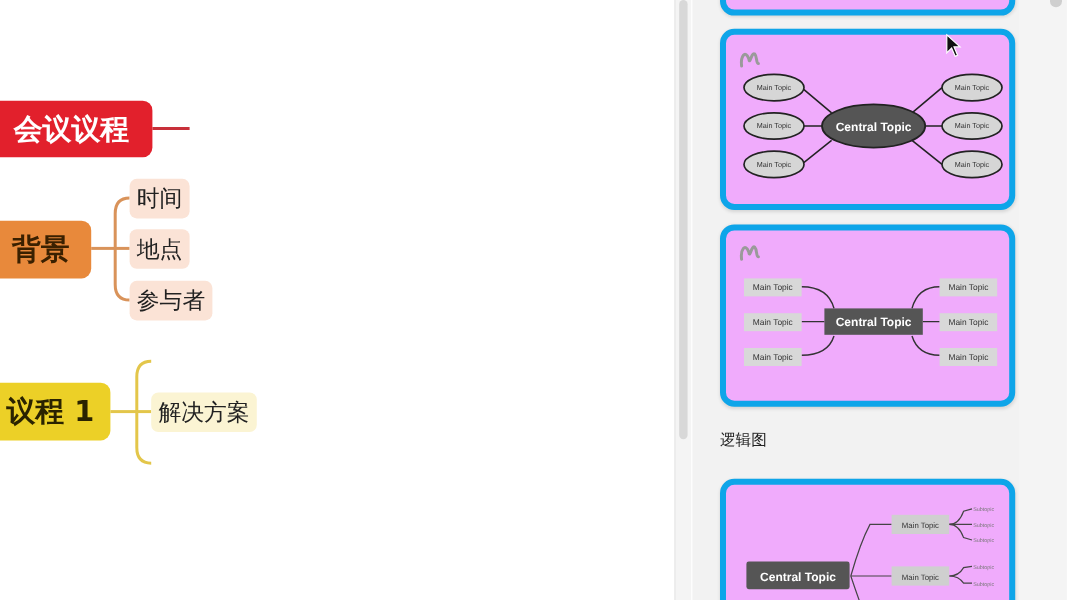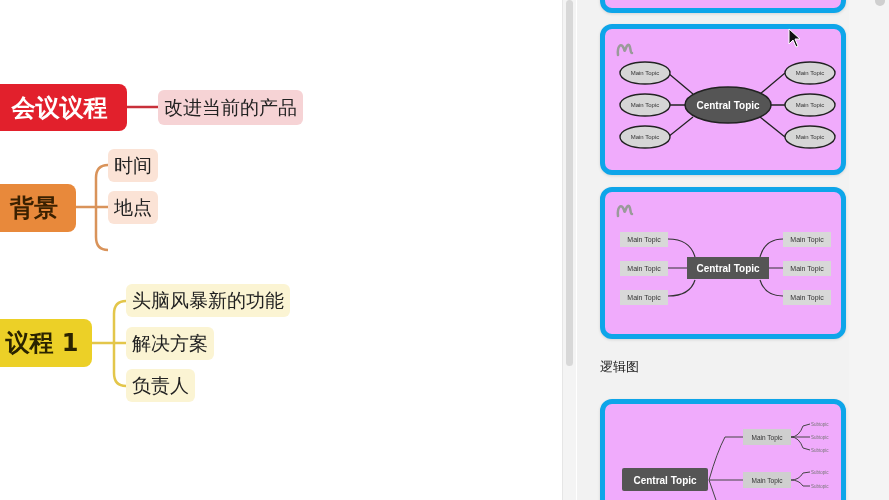--- a/index.html
+++ b/index.html
@@ -42,30 +42,28 @@
       <path d="M76 207 L96 207" stroke="#d9935a" stroke-width="2.5" fill="none"></path>
       <path d="M108 165 Q96 165 96 178 L96 237 Q96 250 108 250" stroke="#d9935a" stroke-width="2.5" fill="none"></path>
       <path d="M96 207 L108 207" stroke="#d9935a" stroke-width="2.5" fill="none"></path>
 
       <path d="M92 343 L114 343" stroke="#e3c64a" stroke-width="2.5" fill="none"></path>
       <path d="M126 301 Q114 301 114 314 L114 373 Q114 386 126 386" stroke="#e3c64a" stroke-width="2.5" fill="none"></path>
       <path d="M114 343 L126 343" stroke="#e3c64a" stroke-width="2.5" fill="none"></path>
     </svg>
 
     <div class="node root-node" style="left:-8px; top:84px; width:135px; height:47px; background:#e2202c; color:#ffffff;">会议议程</div>
-    <div class="node sub-node" style="left:158px; top:90px; height:35px; background:#f6d3d5;">改进当前的产品</div>
 
     <div class="node root-node" style="left:-8px; top:184px; width:84px; height:48px; background:#e8893b; color:#3a2000;">背景</div>
     <div class="node sub-node" style="left:108px; top:149px; height:33px; background:#fbe3d6;text-align:right;">时间</div>
     <div class="node sub-node" style="left:108px; top:191px; height:33px; background:#fbe3d6;">地点</div>
+    <div class="node sub-node" style="left:108px; top:234px; height:33px; background:#fbe3d6;">参与者</div>
 
     <div class="node root-node" style="left:-8px; top:319px; width:100px; height:48px; background:#ecd027; color:#2a2300;">议程 1</div>
-    <div class="node sub-node" style="left:126px; top:284px; height:33px; background:#fbf4d3;">头脑风暴新的功能</div>
     <div class="node sub-node" style="left:126px; top:327px; height:33px; background:#fbf4d3;">解决方案</div>
-    <div class="node sub-node" style="left:126px; top:369px; height:33px; background:#fbf4d3;">负责人</div>
   </div>
 
   <div class="vscroll">
     <div class="thumb"></div>
   </div>
 
   <div class="panel">
     <div class="panel-edge"></div>
     <div class="mini-dot"></div>
 

